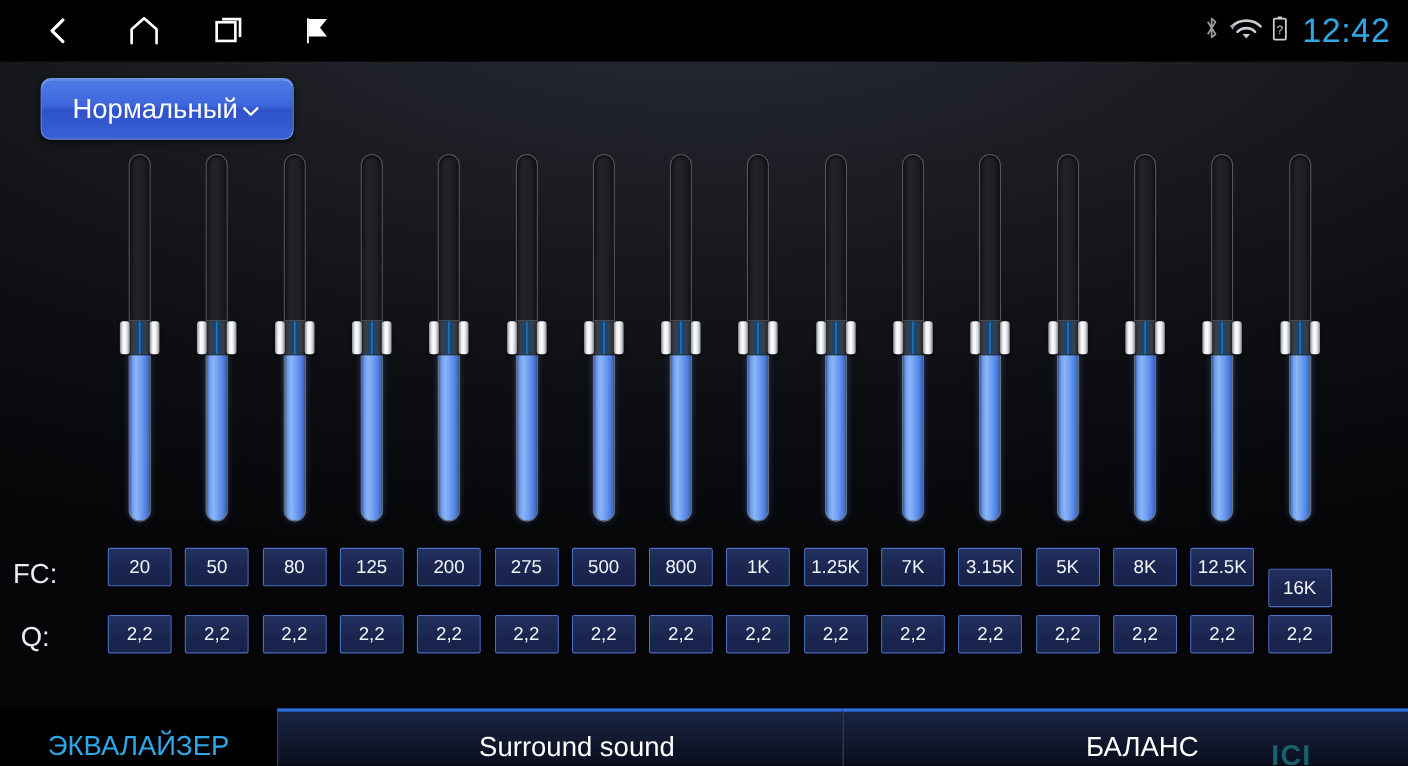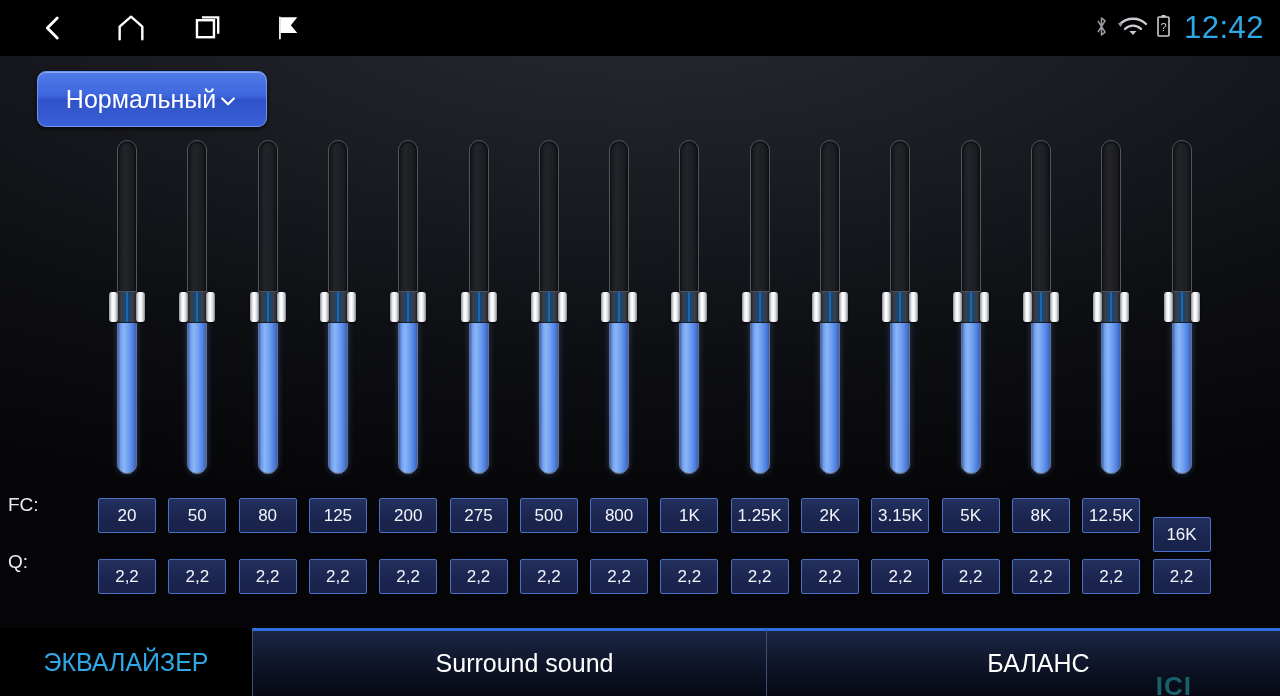--- a/index.html
+++ b/index.html
@@ -72,38 +72,38 @@
   .thumb .cap {
     position:absolute; top:1px; width:9px; height:30px; border-radius:3px;
     background:linear-gradient(90deg,#8d9096 0%,#eef0f3 30%,#ffffff 50%,#d7dade 74%,#84878d 100%);
     box-shadow:0 1px 2px rgba(0,0,0,.8);
   }
   .thumb .cap.l { left:0; }
   .thumb .cap.r { right:0; }
 
   
   .rowlabel {
-    position:absolute; color:#e9ecf2; font-size:19px; text-align:left;
-    width:48px; left:8px;
+    position:absolute; color:#e9ecf2; font-size:25px; text-align:center;
+    width:48px; left:8px;margin-top:14px;
   }
   #fc-label { top:494px; }
   #q-label  { top:551px; }
   .valbox {
     position:absolute; width:58px; height:35px;
     background:linear-gradient(180deg,#23305e 0%,#1b2650 55%,#18224a 100%);
     border:1px solid #4a6fc4;
     border-radius:2px;
     color:#f2f5fa; font-size:17px;
     display:flex; align-items:center; justify-content:center;
     cursor:pointer;
   }
 
   
   #tabbar {
-    position:absolute; left:0; bottom:0; width:1280px; height:68px;
+    position:absolute; left:0; bottom:0; width:1280px; height:52px;
     background:#000; display:flex;
   }
   .tab {
     height:68px; display:flex; align-items:center; justify-content:center;
     color:#ffffff; font-size:25px; cursor:pointer; position:relative;
   }
   .tab.active { color:#2ea8e6; background:#000; width:252px; }
   .tab.inactive {
     flex:1;
     background:linear-gradient(180deg,#1a2444 0%,#141c34 30%,#0b1020 70%,#070a14 100%);
@@ -347,21 +347,21 @@
       <div class="valbox" style="left: 449.5px; top: 498px;">275</div>
       <div class="valbox" style="left: 449.5px; top: 559px;">2,2</div>
       <div class="valbox" style="left: 519.8px; top: 498px;">500</div>
       <div class="valbox" style="left: 519.8px; top: 559px;">2,2</div>
       <div class="valbox" style="left: 590.1px; top: 498px;">800</div>
       <div class="valbox" style="left: 590.1px; top: 559px;">2,2</div>
       <div class="valbox" style="left: 660.4px; top: 498px;">1K</div>
       <div class="valbox" style="left: 660.4px; top: 559px;">2,2</div>
       <div class="valbox" style="left: 730.7px; top: 498px;">1.25K</div>
       <div class="valbox" style="left: 730.7px; top: 559px;">2,2</div>
-      <div class="valbox" style="left: 801px; top: 498px;">2K</div>
+      <div class="valbox" style="left: 801px; top: 498px;">7K</div>
       <div class="valbox" style="left: 801px; top: 559px;">2,2</div>
       <div class="valbox" style="left: 871.3px; top: 498px;">3.15K</div>
       <div class="valbox" style="left: 871.3px; top: 559px;">2,2</div>
       <div class="valbox" style="left: 941.6px; top: 498px;">5K</div>
       <div class="valbox" style="left: 941.6px; top: 559px;">2,2</div>
       <div class="valbox" style="left: 1011.9px; top: 498px;">8K</div>
       <div class="valbox" style="left: 1011.9px; top: 559px;">2,2</div>
       <div class="valbox" style="left: 1082.2px; top: 498px;">12.5K</div>
       <div class="valbox" style="left: 1082.2px; top: 559px;">2,2</div>
       <div class="valbox" style="left: 1152.5px; top: 498px; margin-top: 19px;">16K</div>

